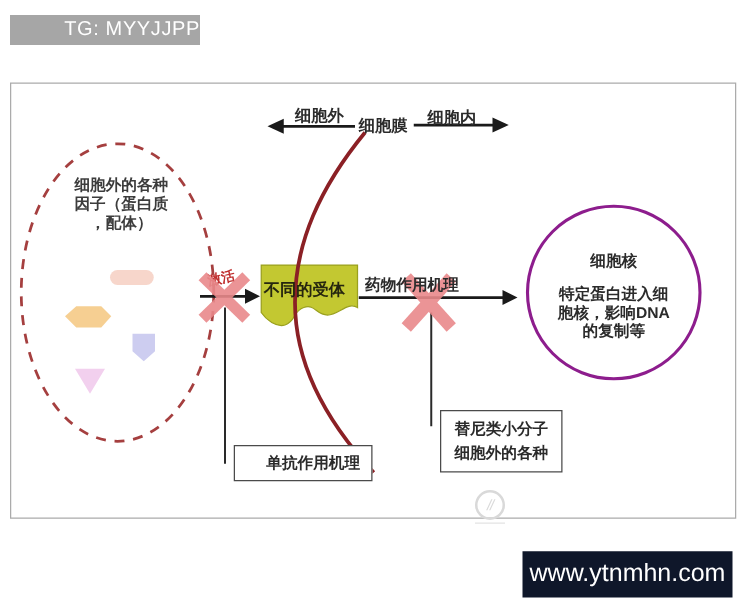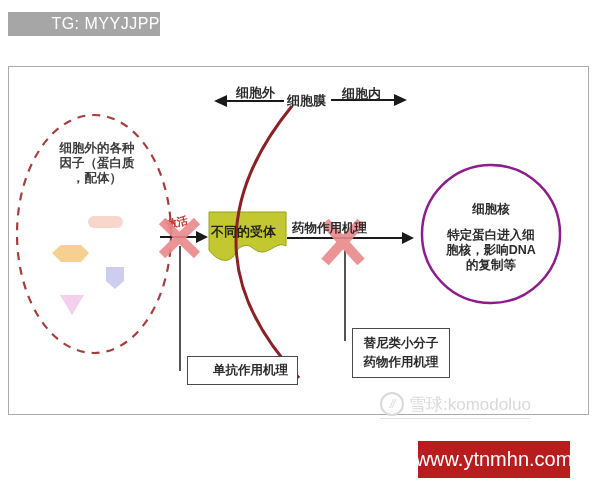--- a/index.html
+++ b/index.html
@@ -45,21 +45,21 @@
     left:380px;top:391px;height:26px;display:flex;align-items:center;gap:5px;z-index:4;
     color:#d9d9d9;font-size:17px;border-bottom:1px solid #e3e3e3;padding-bottom:1px;
   }
   .wm-logo{
     width:20px;height:20px;border:2px solid #d9d9d9;border-radius:50%;
     display:flex;align-items:center;justify-content:center;
     font-size:12px;color:#d9d9d9;font-style:italic;letter-spacing:-1px;
   }
   
   .url-bar{
-    left:418px;top:441px;width:152px;height:37px;background:#b91c1c;
+    left:418px;top:441px;width:168px;height:37px;background:#0f172a;
     color:#ffffff;font-size:20px;display:flex;align-items:center;justify-content:center;
     z-index:5;
   }
 </style>
 </head>
 <body>
 
 <div class="abs tg-badge">TG: MYYJJPP</div>
 
 <div class="abs frame"></div>
@@ -117,20 +117,19 @@
 
 <div class="abs txt cjk cascade">药物作用机理</div>
 
 <div class="abs txt cjk nuc-title">细胞核</div>
 <div class="abs txt cjk nuc-body">特定蛋白进入细
 胞核，影响DNA
 的复制等</div>
 
 <div class="abs note-box mab-box cjk">单抗作用机理</div>
 <div class="abs note-box tinib-box cjk">替尼类小分子
-药物作用机理</div>
+细胞外的各种</div>
 
 <div class="abs watermark">
   <span class="wm-logo">//</span>
-  <span>雪球:komodoluo</span>
 </div>
 
 <div class="abs url-bar">www.ytnmhn.com</div>
 
 </body></html>

